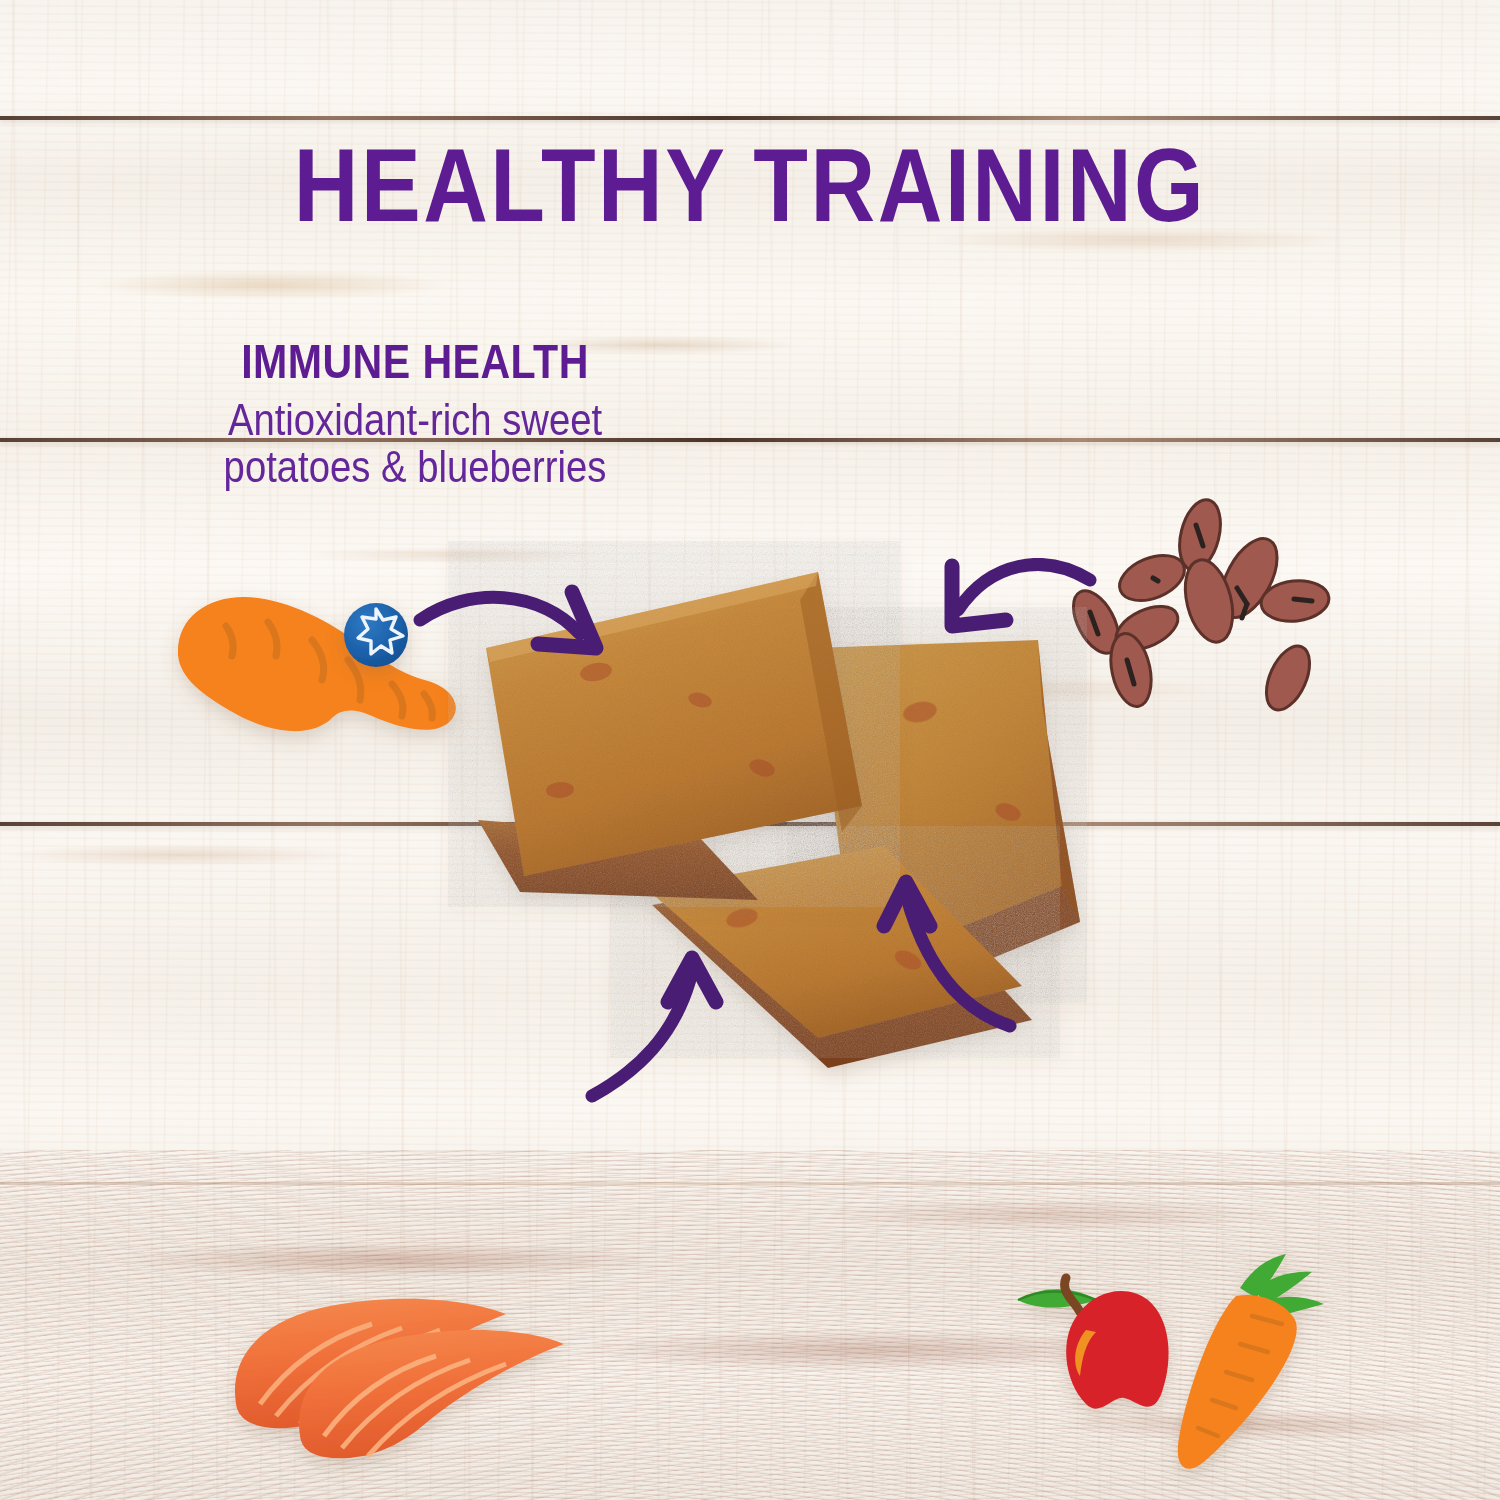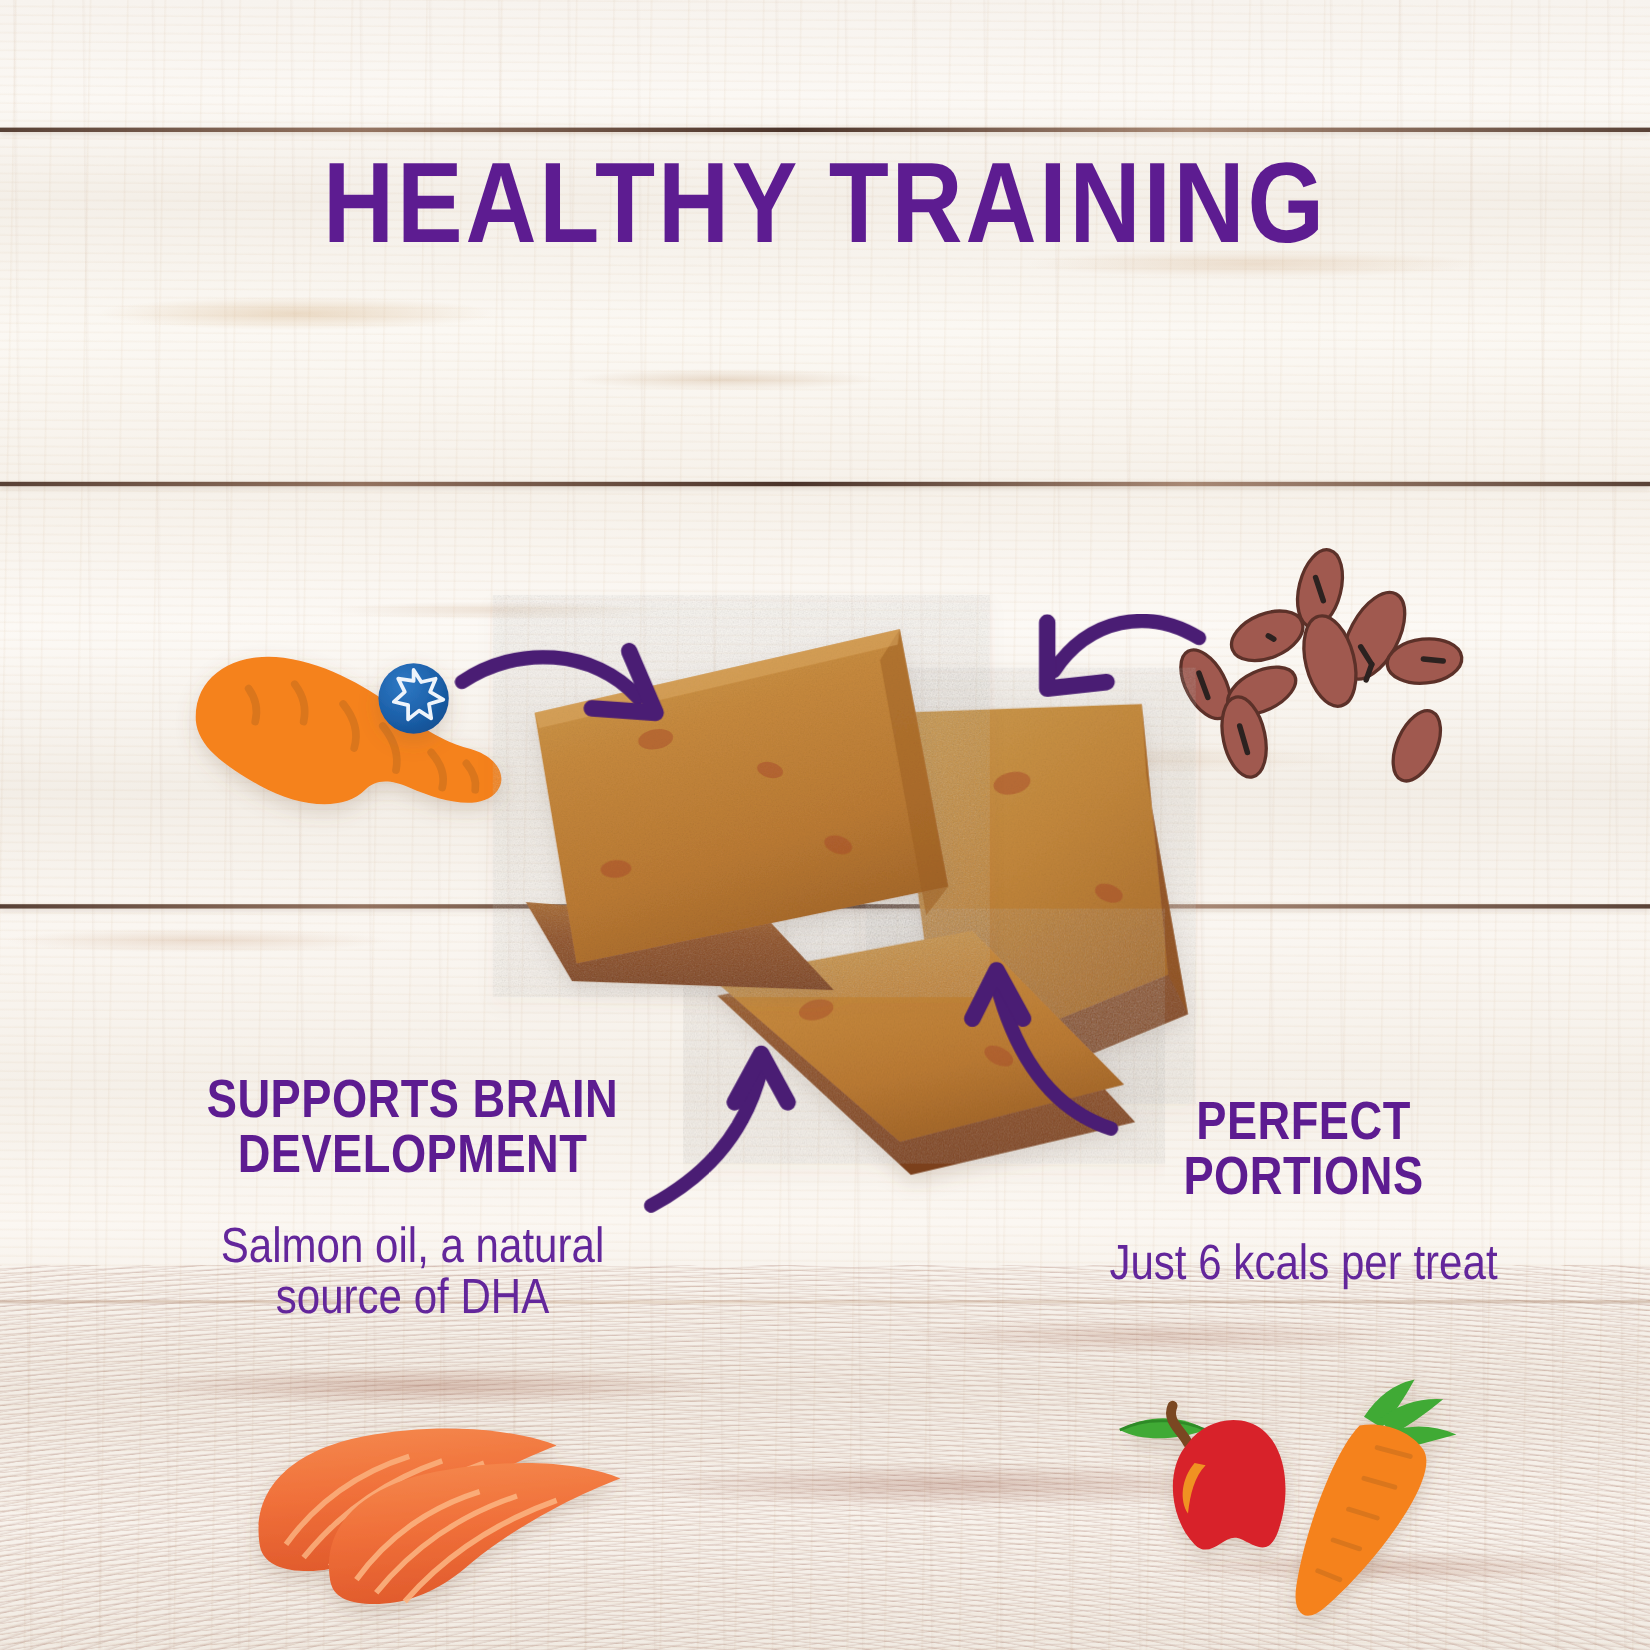--- a/index.html
+++ b/index.html
@@ -152,34 +152,28 @@
   <div class="grain"></div>
   <div class="knots"></div>
   <div class="ring-grain"></div>
   <div class="seam" style="top:116px"></div>
   <div class="seam" style="top:438px"></div>
   <div class="seam" style="top:822px"></div>
   <div class="seam soft" style="top:1182px"></div>
 
   <div class="headline" id="main-title">HEALTHY TRAINING</div>
 
-
-
-  <div class="card ct" style="left:45px; top:975px; width:660px;">
-    <h2>SUPPORTS BRAIN</h2>
-    <h2>DEVELOPMENT</h2>
-    <p style="margin-top:32px">Salmon oil, a natural</p>
-    <p style="margin-top:-4px">source of DHA</p>
+  <div class="card ct" style="left:40px; top:337px; width:750px;">
+    <h2>IMMUNE HEALTH</h2>
+    <p>Antioxidant-rich sweet</p>
+    <p style="margin-top:-4px">potatoes &amp; blueberries</p>
   </div>
 
-  <div class="card ct" style="left:875px; top:995px; width:620px;">
-    <h2>PERFECT</h2>
-    <h2>PORTIONS</h2>
-    <p style="margin-top:28px">Just 6 kcals per treat</p>
-  </div>
+
+
 
   <svg class="layer" viewBox="0 0 1500 1500">
     <defs>
       <linearGradient id="gBiscTop" x1="0" y1="0" x2="0.4" y2="1">
         <stop offset="0%" stop-color="#d4a356"></stop>
         <stop offset="38%" stop-color="#c98b3e"></stop>
         <stop offset="75%" stop-color="#bd7c34"></stop>
         <stop offset="100%" stop-color="#a96b2c"></stop>
       </linearGradient>
       <linearGradient id="gBiscTop2" x1="0.1" y1="0" x2="0.7" y2="1">

